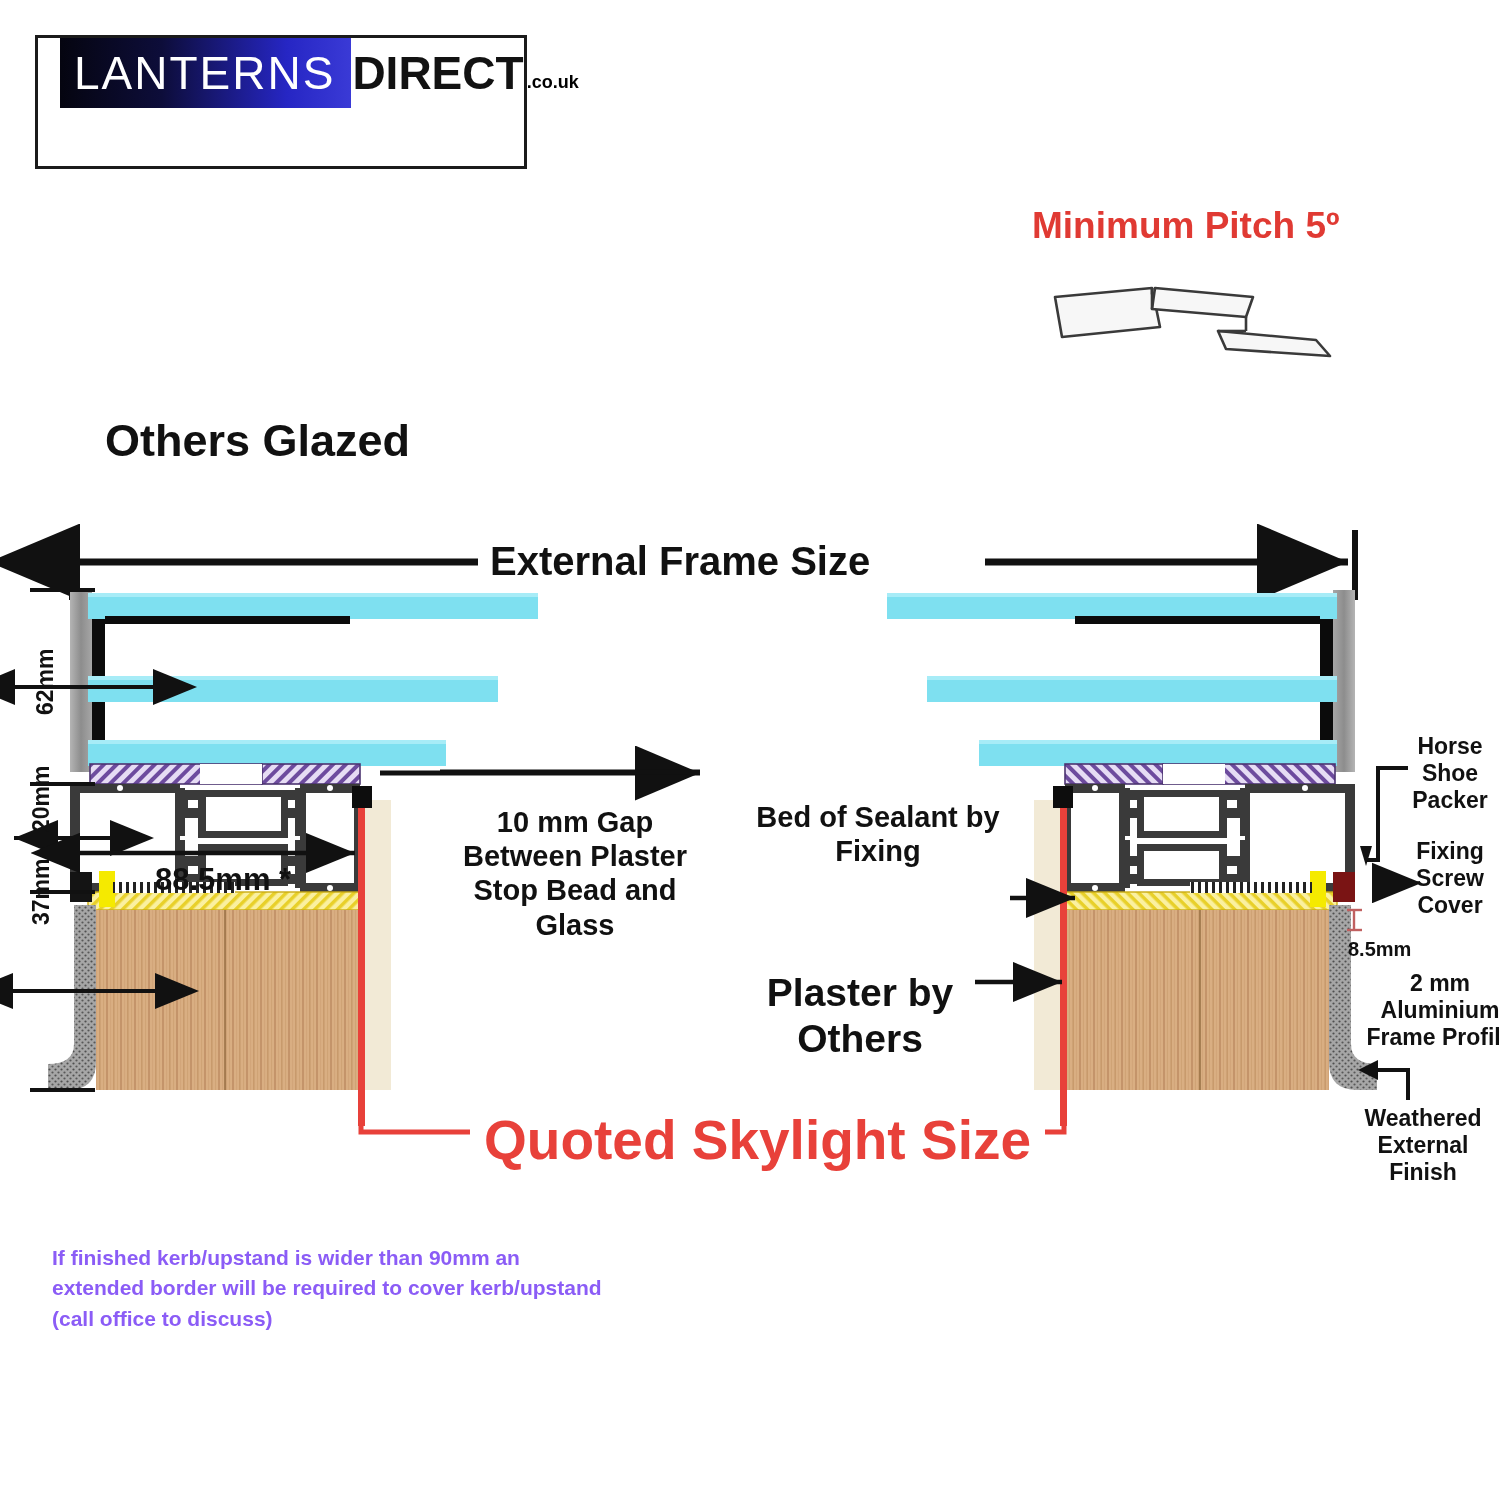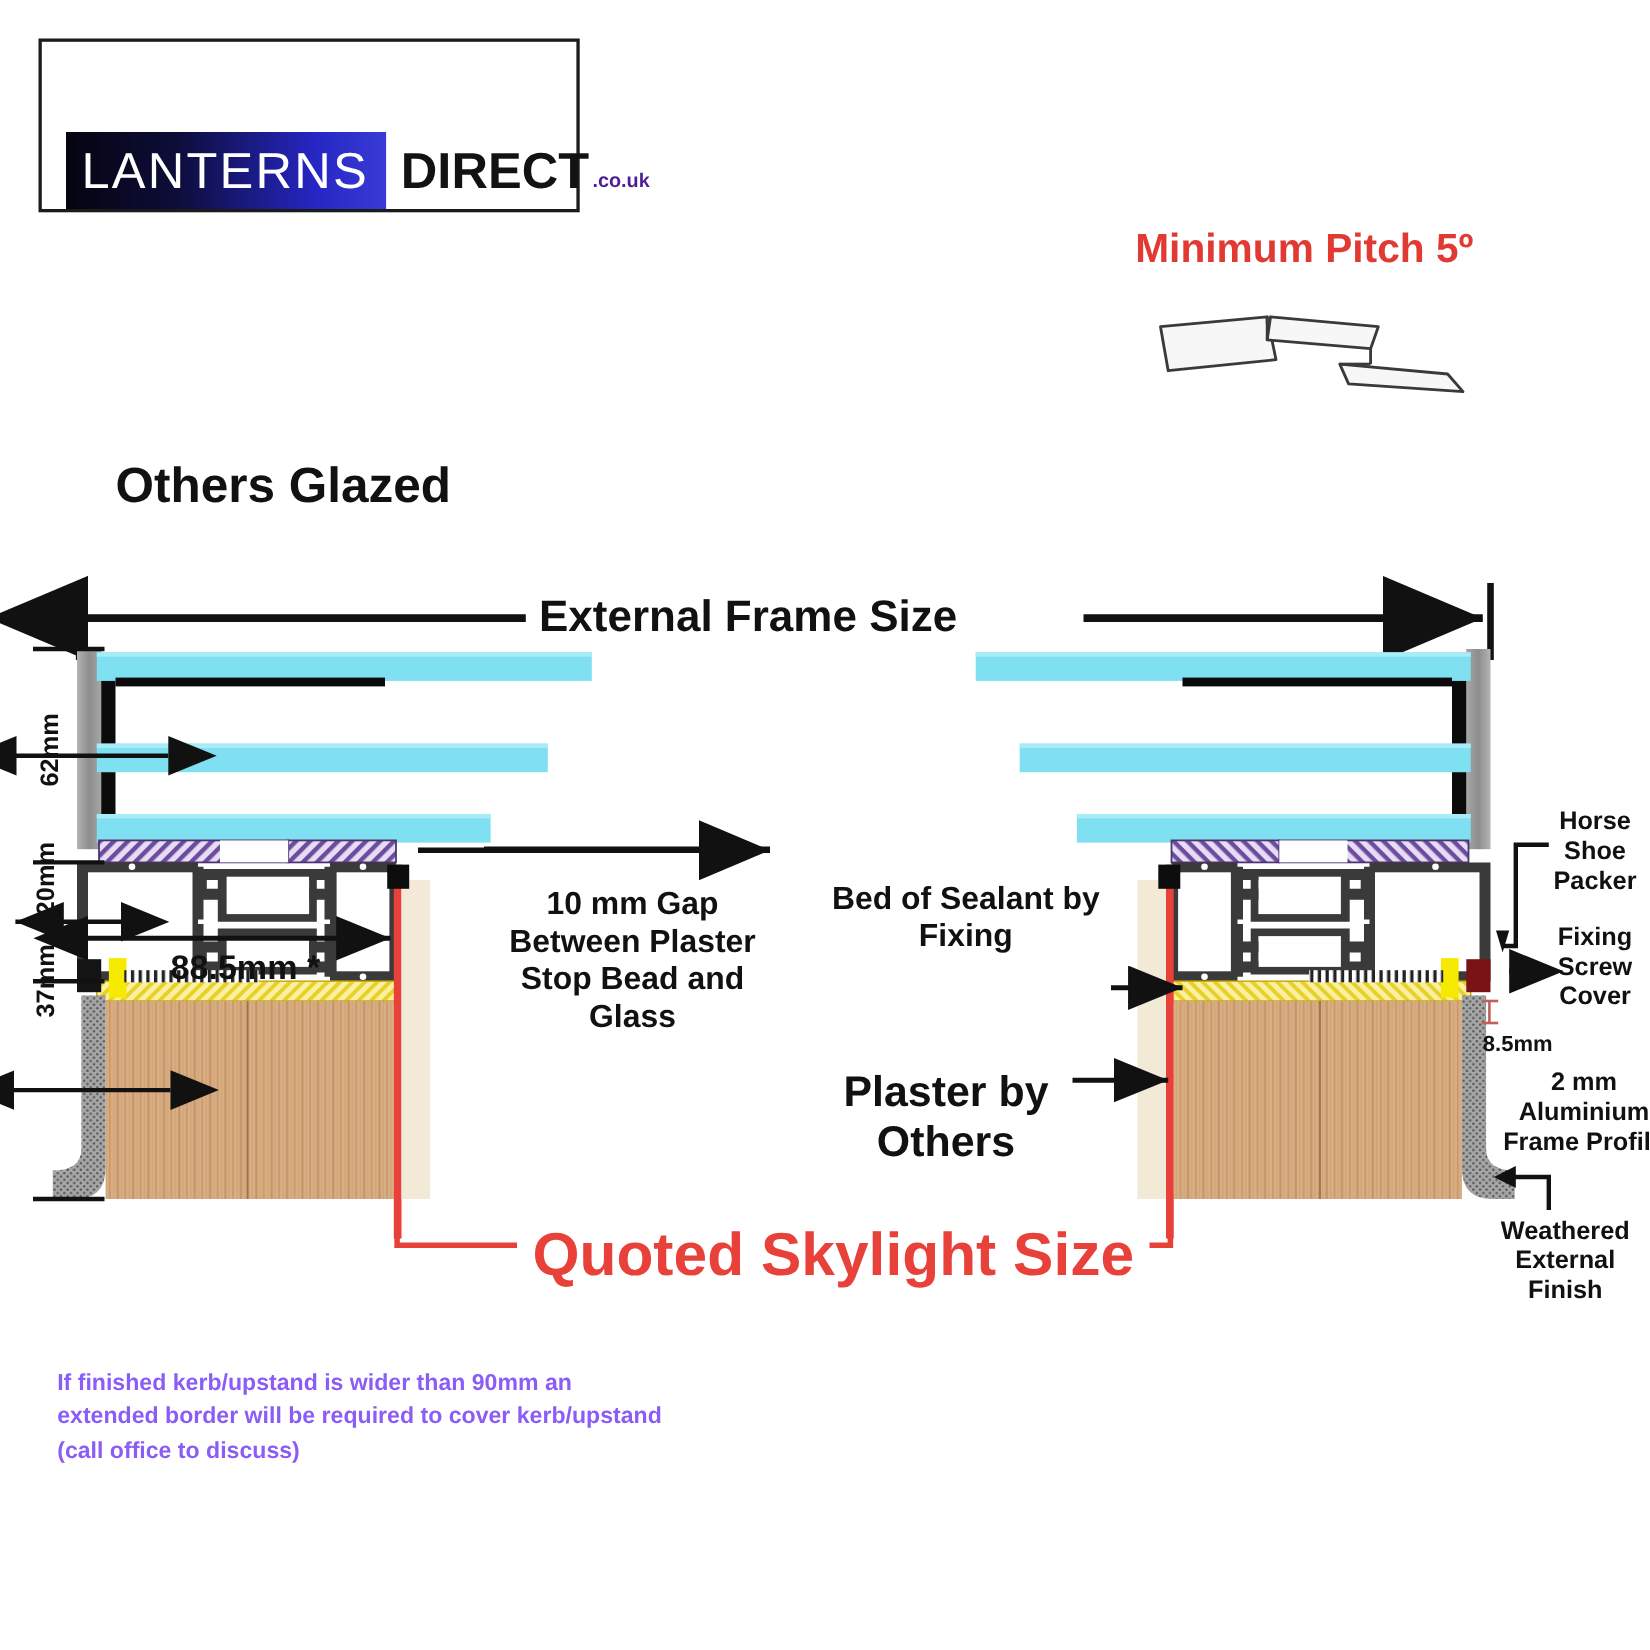--- a/index.html
+++ b/index.html
@@ -1,29 +1,29 @@
 <!DOCTYPE html>
 <html><head>
 <meta charset="utf-8">
 <style>
   html,body{margin:0;padding:0;background:#ffffff;}
   body{width:1500px;height:1500px;position:relative;overflow:hidden;
        font-family:"Liberation Sans",sans-serif;color:#111;}
 
   
-  #logo{position:absolute;left:35px;top:35px;width:492px;height:158px;
+  #logo{position:absolute;left:35px;top:35px;width:492px;height:134px;
         border:3px solid #1b1b1b;background:#fff;box-sizing:border-box;
-        display:flex;align-items:flex-end;}
+        display:flex;align-items:flex-start;}
   #logo-inner{display:flex;align-items:center;margin-left:22px;}
   #logo-lanterns{background:linear-gradient(90deg,#050510 0%,#0d0d3a 35%,#2626c4 78%,#3a3ad6 100%);
         color:#ffffff;font-weight:400;font-size:46px;letter-spacing:2px;
         padding:12px 16px 12px 14px;line-height:1;}
   #logo-direct{color:#121212;font-weight:bold;font-size:46px;letter-spacing:0px;
-        line-height:1;padding-left:13px;}
-  #logo-couk{color:#4c1d95;font-weight:bold;font-size:18px;letter-spacing:0px;
+        line-height:1;padding-left:1px;}
+  #logo-couk{color:#000000;font-weight:bold;font-size:18px;letter-spacing:0px;
         padding-left:3px;position:relative;top:9px;}
 
   
   #pitch-title{position:absolute;left:1032px;top:205px;color:#e03a33;
         font-size:37px;font-weight:bold;white-space:nowrap;}
   #triple-title{position:absolute;left:105px;top:415px;color:#111;
         font-size:45px;font-weight:bold;white-space:nowrap;}
   #ext-frame-label{position:absolute;left:478px;top:539px;color:#111;
         font-size:40px;font-weight:bold;white-space:nowrap;background:#fff;
         padding:0 12px;}

